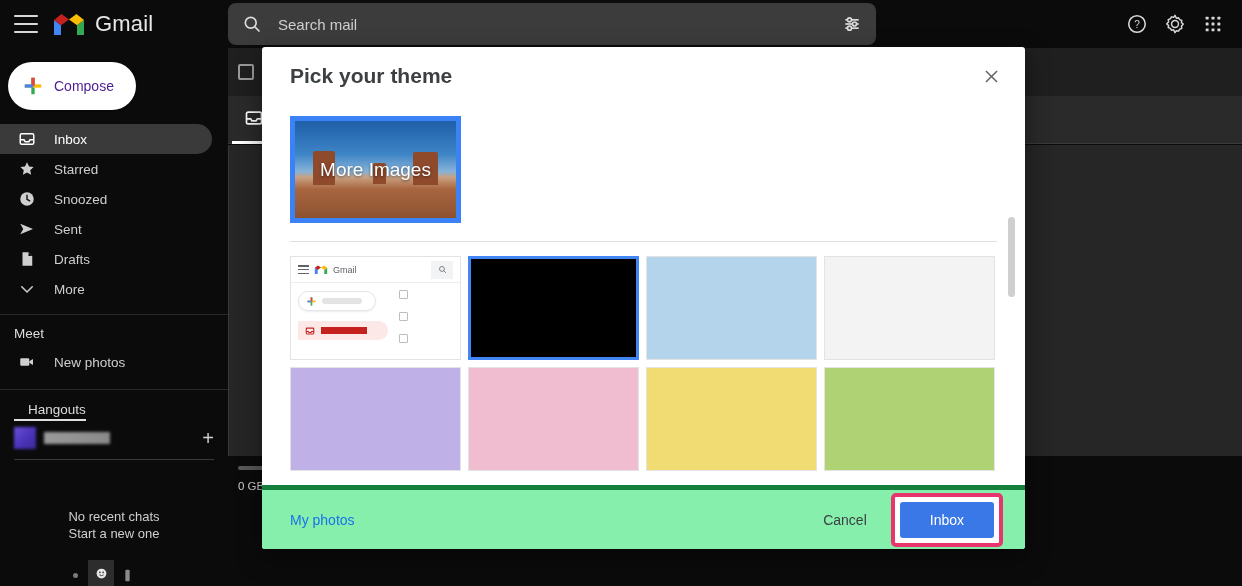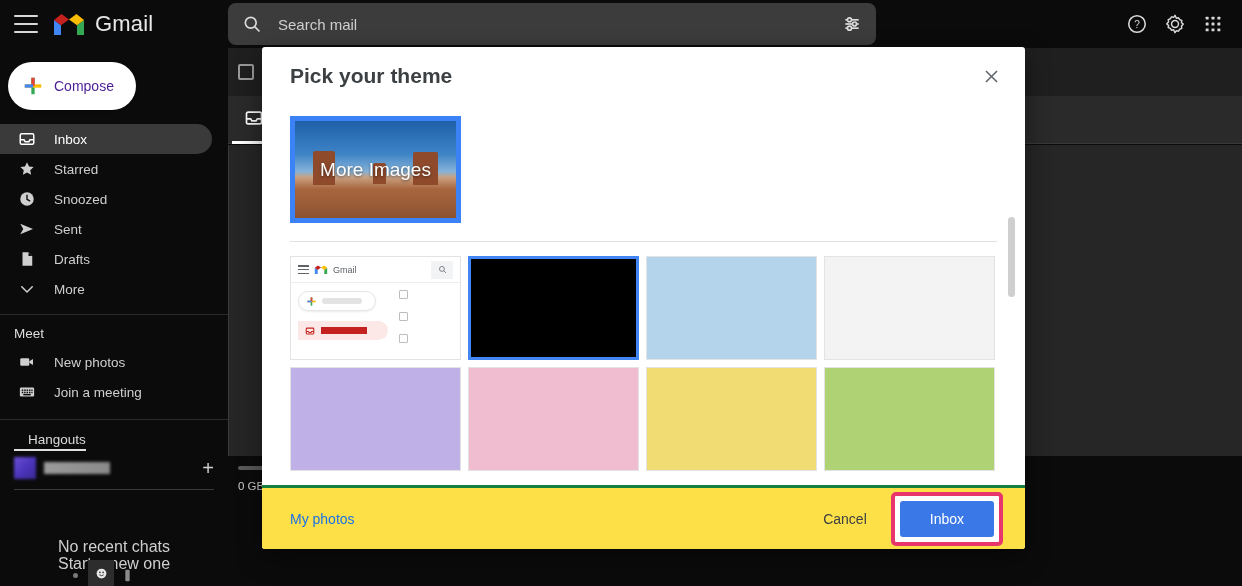--- a/index.html
+++ b/index.html
@@ -88,21 +88,21 @@
     filter: blur(1.6px);
   }
   .hang-name {
     width: 66px; height: 12px;
     background: linear-gradient(90deg,#9a9a9a,#8a8a8a);
     filter: blur(1.8px);
   }
   .hang-plus { color: #cfcfcf; font-size: 20px; line-height: 1; cursor: pointer; }
   .hang-rule { height: 1px; background: #3a3a3a; margin: 10px 14px 0 14px; }
   .nochat {
-    text-align: center; color: #cfcfcf; font-size: 16px;
+    text-align: center; color: #cfcfcf; font-size: 13px;
     line-height: 17px; margin-top: 48px;
   }
   .nochat span { display: block; cursor: pointer; }
   .botnav {
     position: absolute; bottom: 0; left: 62px;
     display: flex; align-items: flex-end; gap: 0;
   }
   .botnav .bn {
     width: 26px; height: 22px; display: flex; align-items: center;
     justify-content: center; cursor: pointer;
@@ -230,21 +230,21 @@
     width: 9px; height: 9px; border: 1.2px solid #bdbdbd; border-radius: 1px;
     margin-bottom: 13px;
   }
   .dlg-scrollbar {
     position: absolute; right: 10px; top: 112px; width: 7px; height: 80px;
     background: #cfcfcf; border-radius: 4px;
   }
   .dlg-foot {
     height: 64px; flex: 0 0 64px; display: flex; align-items: center;
     justify-content: space-between; padding: 0 22px 0 28px;
-    border-top: 3px solid #15803d; background: #fde047; position: relative;
+    border-top: 5px solid #15803d; background: #86efac; position: relative;
   }
   .myphotos { color: #1a73e8; font-size: 14px; cursor: pointer; }
   .foot-right { display: flex; align-items: center; gap: 10px; }
   .btn-cancel {
     color: #3c4043; font-size: 14px; background: none; border: 0;
     padding: 9px 14px; cursor: pointer; font-family: "Liberation Sans", sans-serif;
   }
   .save-ring {
     padding: 5px; border: 4px solid #e8366d; border-radius: 5px;
     display: inline-flex; background: #ffffff;
@@ -382,39 +382,20 @@
     <div class="section-title">Meet</div>
 
     <div class="navitem">
       <svg class="ic" viewBox="0 0 24 24">
         <rect x="3" y="7" width="12" height="10" rx="1.6" fill="#cfcfcf"></rect>
         <path d="M15 11l5-3v8l-5-3z" fill="#cfcfcf"></path>
       </svg>
       <span>New photos</span>
     </div>
 
-    <div class="navitem">
-      <svg class="ic" viewBox="0 0 24 24">
-        <rect x="2.5" y="6" width="19" height="12" rx="1.6" fill="#cfcfcf"></rect>
-        <g fill="#0b0b0b">
-          <rect x="5" y="8.6" width="2" height="2"></rect>
-            <rect x="8.2" y="8.6" width="2" height="2"></rect>
-          <rect x="11.4" y="8.6" width="2" height="2"></rect>
-            <rect x="14.6" y="8.6" width="2" height="2"></rect>
-          <rect x="17.8" y="8.6" width="1.6" height="2"></rect>
-          <rect x="5" y="11.6" width="2" height="2"></rect>
-            <rect x="8.2" y="11.6" width="2" height="2"></rect>
-          <rect x="11.4" y="11.6" width="2" height="2"></rect>
-            <rect x="14.6" y="11.6" width="2" height="2"></rect>
-          <rect x="17.8" y="11.6" width="1.6" height="2"></rect>
-          <rect x="7" y="14.5" width="10" height="2"></rect>
-        </g>
-      </svg>
-      <span>Join a meeting</span>
-    </div>
 
     <div class="section-div" style="margin-top:12px"></div>
     <div style="padding-left:14px;padding-top:10px">
       <span class="hangouts-title">Hangouts</span>
     </div>
 
     <div class="hang-row">
       <div class="hang-user">
         <div class="hang-avatar"></div>
         <div class="hang-name"></div>

